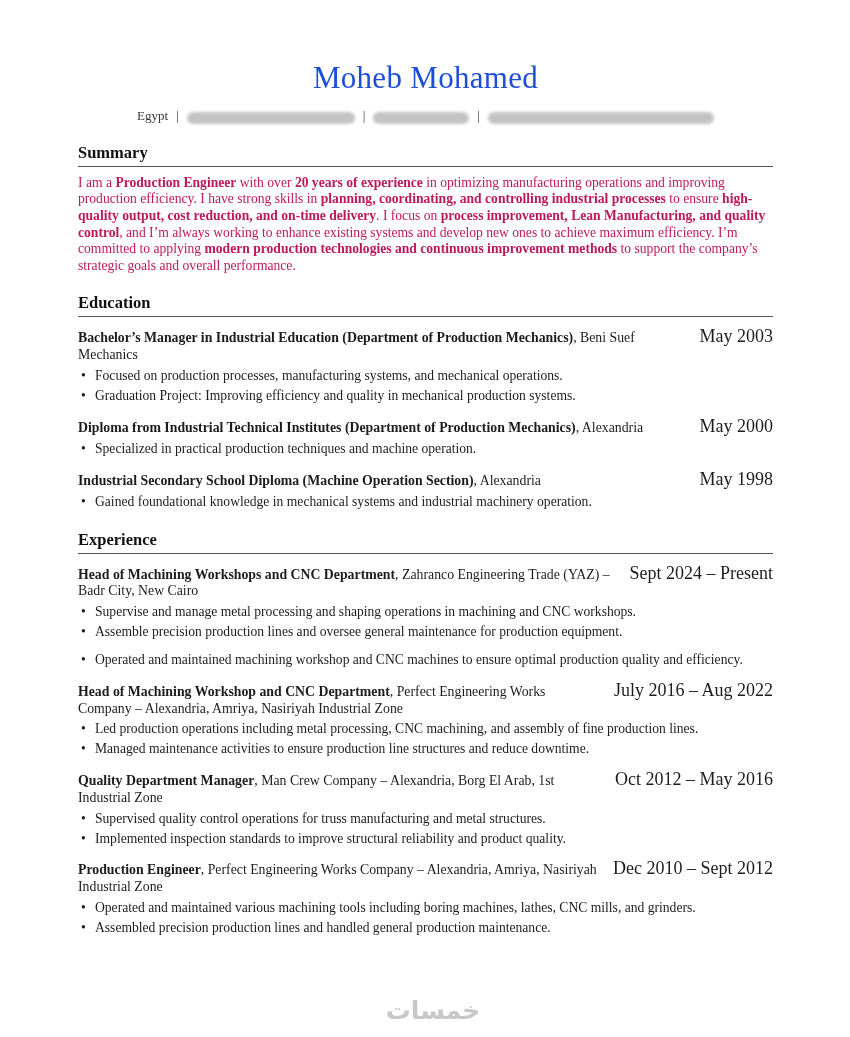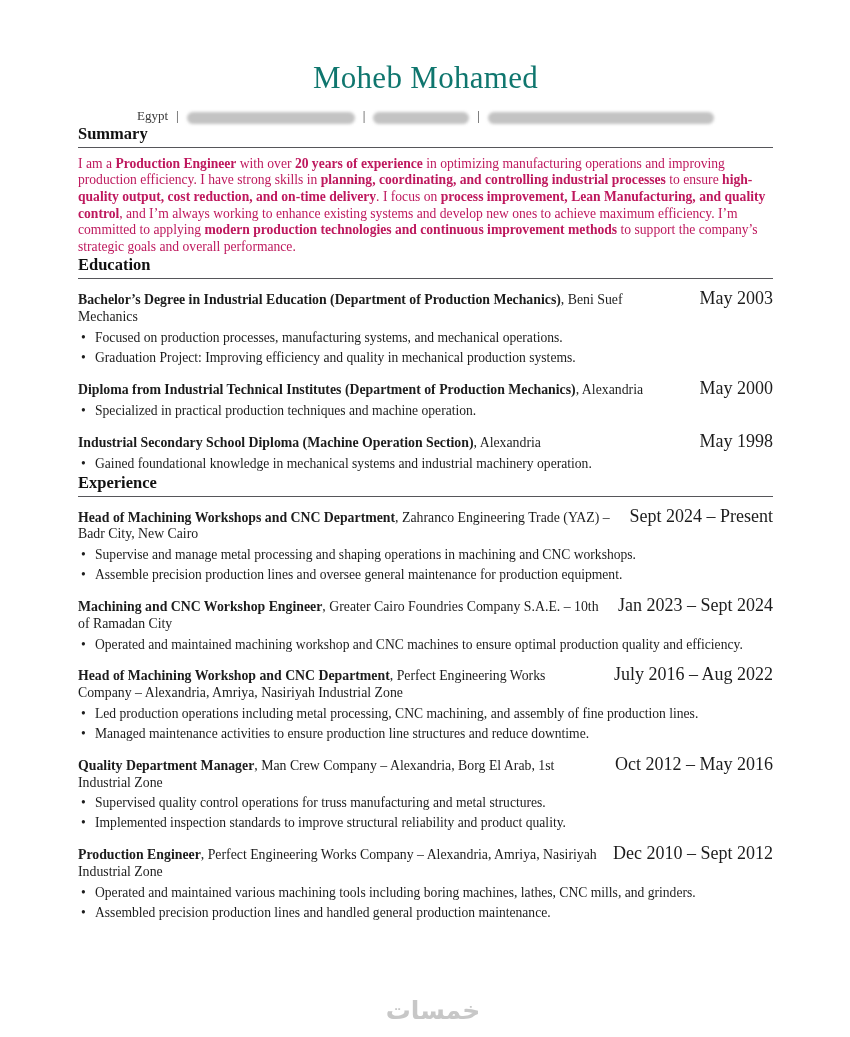--- a/index.html
+++ b/index.html
@@ -5,36 +5,36 @@
   * { box-sizing: border-box; }
   html, body { margin:0; padding:0; background:#ffffff; }
   .page {
     width:850px; height:1037px; position:relative; overflow:hidden;
     background:#ffffff; color:#1c1c1c;
     font-family:"Liberation Serif","DejaVu Serif",serif;
     padding:60px 77px 0 78px;
   }
   .name {
     margin:0; text-align:center; font-size:31px; font-weight:normal;
-    letter-spacing:0.3px; color:#0f766e; line-height:1.15;
+    letter-spacing:0.3px; color:#1d4ed8; line-height:1.15;
   }
   .contact {
     margin-top:12px; display:flex; justify-content:center; align-items:flex-end;
     gap:8px; font-size:13px; color:#3a3a3a;
   }
   .sep { color:#3a3a3a; }
   .redact {
     display:inline-block; height:12px; border-radius:6px;
     background:#c3c3c3; filter:blur(1.6px);
   }
   .w1 { width:168px; }
   .w2 { width:96px; }
   .w3 { width:226px; }
 
-  .sec { }
+  .sec { margin-top:19px; }
   .sec-title {
     margin:0; font-size:16.5px; font-weight:bold; color:#111;
     padding-bottom:3px; border-bottom:1px solid #56565a;
   }
   .para {
     margin:8px 0 0 0; font-size:13.6px; line-height:1.225; color:#be185d;
   }
   .para b { font-weight:bold; }
 
   .entry { margin-top:11px; }
@@ -77,21 +77,21 @@
   <section class="sec">
     <h2 class="sec-title">Summary</h2>
     <p class="para"><span>I am a </span><b>Production Engineer</b><span> with over </span><b>20 years of experience</b><span> in optimizing manufacturing operations and improving production efficiency. I have strong skills in </span><b>planning, coordinating, and controlling industrial processes</b><span> to ensure </span><b>high-quality output, cost reduction, and on-time delivery</b><span>. I focus on </span><b>process improvement, Lean Manufacturing, and quality control</b><span>, and I’m always working to enhance existing systems and develop new ones to achieve maximum efficiency. I’m committed to applying </span><b>modern production technologies and continuous improvement methods</b><span> to support the company’s strategic goals and overall performance.</span></p>
   </section>
 
   <section class="sec">
     <h2 class="sec-title">Education</h2>
 
     <article class="entry">
       <div class="entry-head">
-        <div class="entry-title"><b>Bachelor’s Degree in Industrial Education (Department of Production Mechanics)</b><span>, Beni Suef Mechanics</span></div>
+        <div class="entry-title"><b>Bachelor’s Manager in Industrial Education (Department of Production Mechanics)</b><span>, Beni Suef Mechanics</span></div>
         <div class="entry-date">May 2003</div>
       </div>
       <ul class="bullets">
         <li>Focused on production processes, manufacturing systems, and mechanical operations.</li>
         <li>Graduation Project: Improving efficiency and quality in mechanical production systems.</li>
       </ul>
     </article>
 
     <article class="entry">
       <div class="entry-head">
@@ -122,24 +122,20 @@
         <div class="entry-title"><b>Head of Machining Workshops and CNC Department</b><span>, Zahranco Engineering Trade (YAZ) – Badr City, New Cairo</span></div>
         <div class="entry-date">Sept 2024 – Present</div>
       </div>
       <ul class="bullets">
         <li>Supervise and manage metal processing and shaping operations in machining and CNC workshops.</li>
         <li>Assemble precision production lines and oversee general maintenance for production equipment.</li>
       </ul>
     </article>
 
     <article class="entry">
-      <div class="entry-head">
-        <div class="entry-title"><b>Machining and CNC Workshop Engineer</b><span>, Greater Cairo Foundries Company S.A.E. – 10th of Ramadan City</span></div>
-        <div class="entry-date">Jan 2023 – Sept 2024</div>
-      </div>
       <ul class="bullets">
         <li>Operated and maintained machining workshop and CNC machines to ensure optimal production quality and efficiency.</li>
       </ul>
     </article>
 
     <article class="entry">
       <div class="entry-head">
         <div class="entry-title"><b>Head of Machining Workshop and CNC Department</b><span>, Perfect Engineering Works Company – Alexandria, Amriya, Nasiriyah Industrial Zone</span></div>
         <div class="entry-date">July 2016 – Aug 2022</div>
       </div>

